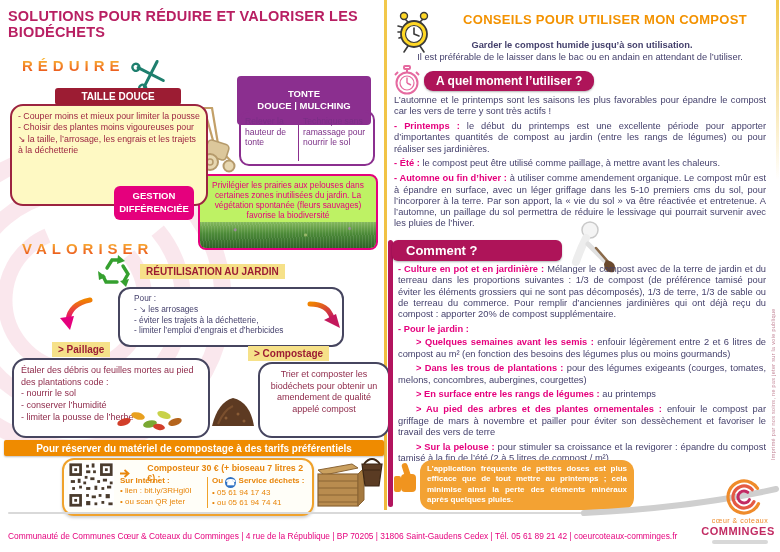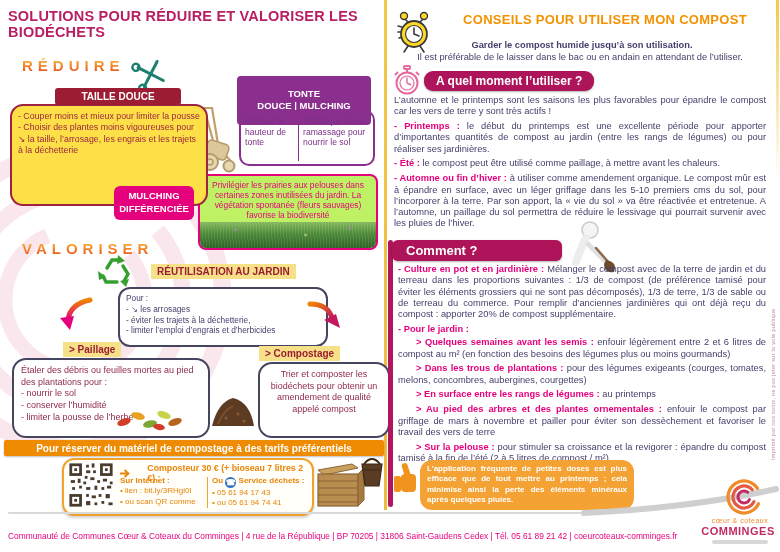--- a/index.html
+++ b/index.html
@@ -9,43 +9,43 @@
   svg{display:block;}
 
   
   .left-title{left:8px;top:8px;width:372px;font-size:14.5px;font-weight:bold;
      text-transform:uppercase;color:#b81f62;letter-spacing:.2px;}
   .section-heading{font-size:15px;font-weight:bold;text-transform:uppercase;letter-spacing:5px;
      background:linear-gradient(180deg,#f9b233 15%,#e94e1b 95%);
      -webkit-background-clip:text;background-clip:text;color:transparent;}
   .lbl-darkred{background:#9c1c33;color:#fff;font-weight:bold;font-size:10px;text-align:center;
      border-radius:3px;padding:3px 0;}
-  .box{background:#fde047;border-radius:13px;}
+  .box{background:#fef9c3;border-radius:13px;}
   .taille-box{border:2px solid #9c2440;color:#9c2440;font-size:8.8px;line-height:1.28;padding:5px 6px;}
   .lbl-purple{background:#8b2f8f;color:#fff;font-weight:bold;font-size:9.5px;text-align:center;
      border-radius:4px;padding:12px 0;line-height:1.3;}
   .tonte-box{border:2px solid #8b2f8f;color:#7b2f86;font-size:8.6px;display:flex;border-radius:10px;}
   .tonte-box .cell{padding:4px 4px;line-height:1.25;}
   .tonte-box .vsep{width:0;border-left:1.5px solid #8b2f8f;margin:3px 0;}
   .lbl-pink{background:#e5007d;color:#fff;font-weight:bold;font-size:9.5px;text-align:center;
      border-radius:6px;padding:4px 2px;line-height:1.35;}
   .prairies-box{border:2px solid #e5007d;border-radius:8px;color:#e5007d;font-size:8.4px;
      text-align:center;line-height:1.2;overflow:hidden;background:#bef264;}
   .prairies-box .txt{padding:4px 5px 0 5px;position:relative;z-index:2;}
   .grass{position:absolute;left:0;right:0;bottom:0;height:26px;z-index:1;
      background:
        radial-gradient(circle at 20% 30%,rgba(200,120,220,.5) 1px,transparent 2px),
        radial-gradient(circle at 60% 50%,rgba(230,230,150,.5) 1px,transparent 2px),
        radial-gradient(circle at 85% 25%,rgba(200,120,220,.5) 1px,transparent 2px),
        repeating-linear-gradient(86deg,rgba(255,255,255,.10) 0 1px,transparent 1px 3px),
        linear-gradient(180deg,#86b95e 0%,#4c8a38 45%,#2f6328 100%);}
   .hl-yellow{background:#f6e189;color:#9c1c33;font-weight:bold;font-size:10px;padding:2px 6px;
-     display:inline-block;margin-left:11px;}
+     display:inline-block;}
   .pour-box{border:2px solid #46455f;border-radius:12px;color:#433f6b;font-size:8.3px;
-     line-height:1.3;padding:4px 6px;background:#fff;}
+     line-height:1.3;padding:4px 14px;background:#fff;}
   .wine-box{border:2px solid #46455f;color:#8f2b4b;font-size:9px;line-height:1.3;
      padding:5px 7px;background:#fff;border-radius:14px;}
   .orange-bar{background:#ef8b00;color:#fff;font-weight:bold;font-size:10px;text-align:center;
      border-radius:2px;padding:2.5px 0;box-shadow:0 1px 2px rgba(0,0,0,.25);}
   .resa-box{border:2.5px solid #f0a22b;border-radius:12px;background:#fffef8;
      box-shadow:0 2px 3px rgba(0,0,0,.18);}
   .resa-offer{color:#e8850a;font-size:8.8px;font-weight:bold;}
   .resa-col{color:#e8850a;font-size:8px;line-height:1.3;}
   .resa-col .h{font-weight:bold;}
   .resa-sep{border-left:1.5px solid #f0a22b;}
@@ -130,21 +130,21 @@
         <path d="M14 4 L22 4"></path>
       <path d="M24 40 L40 56"></path>
     </g>
     <rect x="16" y="38" width="22" height="16" rx="4" fill="#dcc79b" stroke="#b59a6b" stroke-width="1.6" transform="rotate(18 27 46)"></rect>
     <circle cx="20" cy="58" r="8" fill="#e7d7b0" stroke="#b59a6b" stroke-width="2"></circle>
     <circle cx="20" cy="58" r="3" fill="none" stroke="#b59a6b" stroke-width="1.5"></circle>
     <circle cx="39" cy="62" r="5.5" fill="#e7d7b0" stroke="#b59a6b" stroke-width="2"></circle>
   </svg>
 
   <div class="abs lbl-pink" style="left:114px;top:186px;width:76px;z-index:3;">
-    <div>MULCHING</div>
+    <div>GESTION</div>
     <div>DIFFÉRENCIÉE</div>
   </div>
   <div class="abs prairies-box" style="left:198px;top:174px;width:176px;height:72px;">
     <div class="txt">Privilégier les prairies aux pelouses dans certaines zones inutilisées du jardin. La végétation spontanée (fleurs sauvages) favorise la biodiversité</div>
     <div class="grass"></div>
   </div>
 
   <div class="abs section-heading" style="left:22px;top:240px;">Valoriser</div>
 
   <svg class="abs" style="left:96px;top:254px;" width="38" height="34">
@@ -185,21 +185,21 @@
       <stop offset="0" stop-color="#f08300"></stop>
           <stop offset="1" stop-color="#c4185c"></stop>
         </linearGradient>
       </defs>
     <path d="M4 6 Q 22 6 26 20" fill="none" stroke="url(#ag2)" stroke-width="5" stroke-linecap="round"></path>
     <polygon points="18,22 34,30 30,16" fill="#c4185c"></polygon>
   </svg>
 
   <div class="abs hl-yellow" style="left:52px;top:342px;">&gt; Paillage</div>
   <div class="abs wine-box" style="left:12px;top:358px;width:180px;height:66px;">
-    <div>Étaler des débris ou feuilles mortes au pied des plantations pour :</div>
+    <div>Étaler des débris ou feuilles mortes au pied des plantations code :</div>
     <div>- nourrir le sol</div>
     <div>- conserver l’humidité</div>
     <div>- limiter la pousse de l’herbe</div>
   </div>
   <svg class="abs" style="left:112px;top:402px;z-index:4;" width="76" height="30">
     <g>
       <ellipse cx="12" cy="20" rx="7" ry="3.5" fill="#d23e2a" transform="rotate(-20 12 20)"></ellipse>
       <ellipse cx="26" cy="14" rx="7" ry="3.5" fill="#e8a020" transform="rotate(15 26 14)"></ellipse>
       <ellipse cx="38" cy="22" rx="7" ry="3.5" fill="#7aa832" transform="rotate(-12 38 22)"></ellipse>
       <ellipse cx="52" cy="13" rx="7" ry="3.5" fill="#c8d24a" transform="rotate(20 52 13)"></ellipse>
@@ -269,21 +269,21 @@
 
   <div class="abs" style="left:120px;top:463px;width:188px;display:flex;align-items:center;gap:17px;">
     <svg width="11" height="9">
       <path d="M0 4.5 H7 M4.5 1 L8.5 4.5 L4.5 8" stroke="#e8850a" stroke-width="1.8" fill="none"></path>
     </svg>
     <span class="resa-offer">Composteur 30 € (+ bioseau 7 litres 2 €) :</span>
   </div>
   <div class="abs resa-col" style="left:120px;top:476px;width:84px;">
     <div class="h">Sur Internet :</div>
     <div>• lien : bit.ly/3RHgi0I</div>
-    <div>• ou scan QR comme</div>
+    <div>• ou scan QR jeter</div>
   </div>
   <div class="abs resa-sep" style="left:207px;top:477px;height:31px;"></div>
   <div class="abs resa-col" style="left:212px;top:476px;width:96px;">
     <div class="h">
       <span>Ou</span>
       <span class="phone-badge">☎</span>
       <span>Service déchets :</span>
     </div>
     <div>• 05 61 94 17 43</div>
     <div>• ou 05 61 94 74 41</div>

